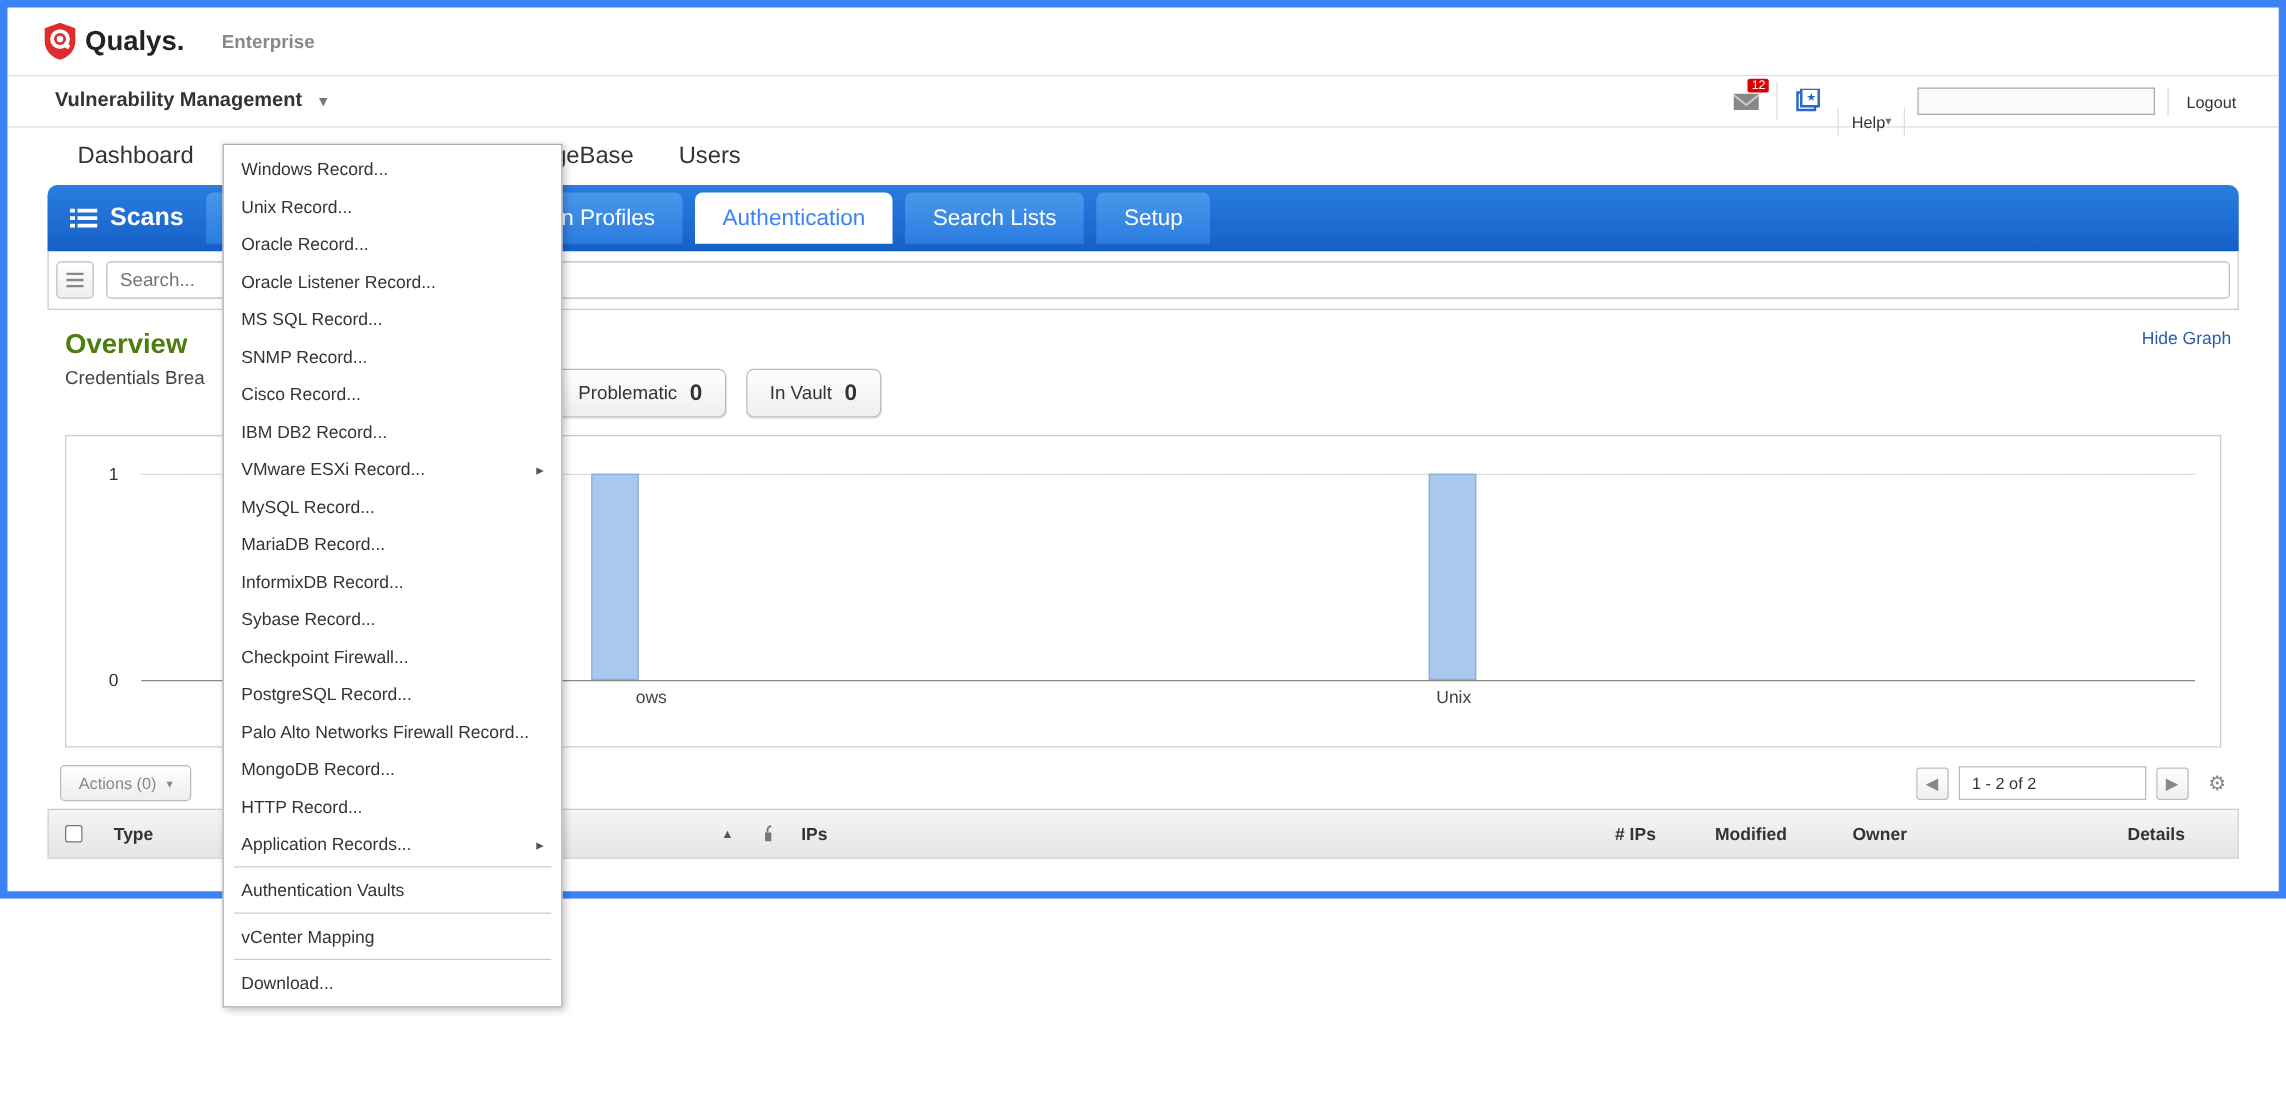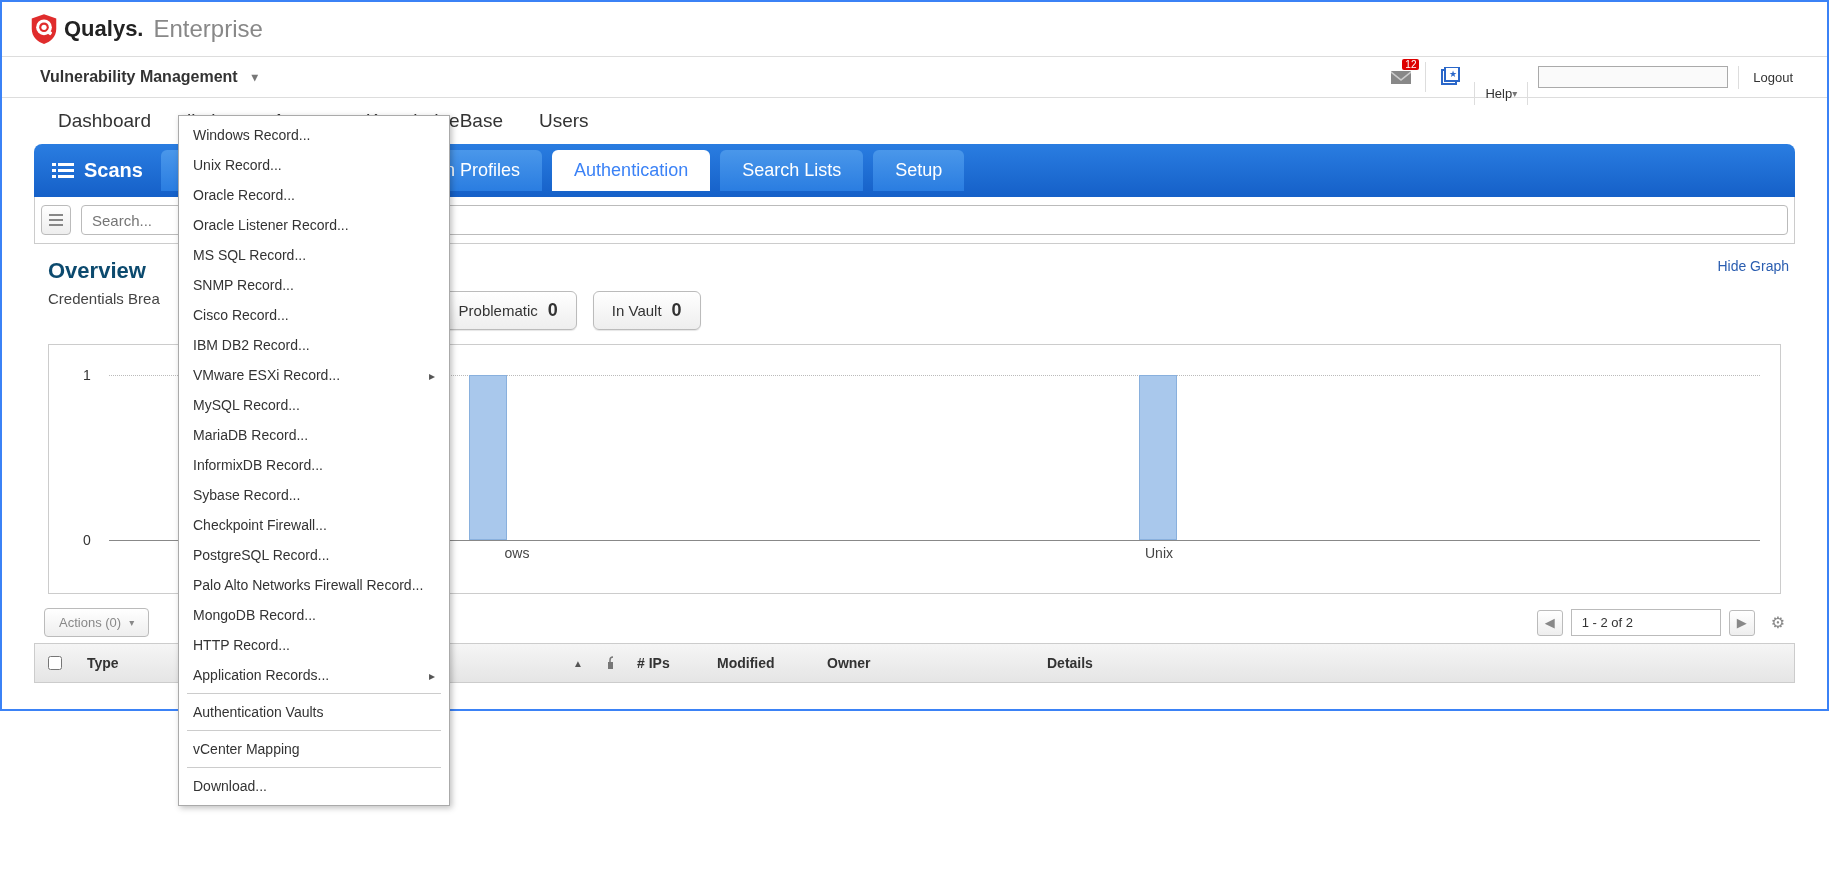--- a/index.html
+++ b/index.html
@@ -1,43 +1,43 @@
 <!DOCTYPE html>
 <html><head>
 <meta charset="utf-8">
 <style>
 * { box-sizing: border-box; margin: 0; padding: 0; }
 body { font-family: Arial, Helvetica, sans-serif; background: #fff; color: #333; font-size: 13px; }
-.frame { border: 2px solid #3b82f6; }
+.frame { border: 6px solid #3b82f6; }
 .topbar { display: flex; align-items: center; padding: 8px 28px; height: 54px; }
 .logo-wrap { display: flex; align-items: center; gap: 6px; }
 .logo-shield { width: 28px; height: 32px; }
 .logo-text { font-size: 22px; font-weight: 700; color: #222; }
-.logo-sub { font-size: 24px; color: #888; margin-left: 4px; font-weight: 400; }
+.logo-sub { font-size: 15px; color: #888; margin-left: 24px; font-weight: 700; }
 .modulebar { display: flex; align-items: center; border-top: 1px solid #ddd; border-bottom: 1px solid #ddd; height: 42px; padding: 0 20px; }
 .module-sel { font-size: 16px; font-weight: 700; color: #333; padding: 0 18px; display: flex; align-items: center; gap: 14px; cursor: pointer; }
 .module-sel .chev { font-size: 12px; color: #777; }
 .modulebar-right { margin-left: auto; display: flex; align-items: center; gap: 10px; }
 .icon-slot { width: 28px; height: 28px; display: flex; align-items: center; justify-content: center; cursor: pointer; position: relative; }
 .badge { position: absolute; top: -4px; right: -4px; background: #d00; color: #fff; font-size: 10px; padding: 0 3px; border-radius: 2px; }
 .help-btn { display: flex; align-items: center; gap: 0; padding: 4px 10px; border-left: 1px solid #ddd; border-right: 1px solid #ddd; height: 100%; cursor: pointer; margin-top: 32px; }
 .search-top { width: 190px; height: 22px; border: 1px solid #aaa; background: #fafafa; }
 .logout { padding: 4px 14px; border-left: 1px solid #ddd; cursor: pointer; }
 .mainnav { display: flex; gap: 36px; padding: 12px 56px; font-size: 19px; color: #333; }
 .mainnav div { cursor: pointer; }
 .content { padding: 0 32px 14px 32px; }
 .tabstrip { background: linear-gradient(#2a7de1, #1560c8); border-radius: 8px 8px 0 0; display: flex; align-items: center; padding: 6px 12px; }
 .tabstrip .scans-label { display: flex; align-items: center; gap: 10px; color: #fff; font-size: 20px; font-weight: 700; padding: 6px 18px 6px 6px; }
 .tab { color: #fff; font-size: 18px; padding: 10px 22px; border-radius: 6px 6px 0 0; background: linear-gradient(#4a97ea, #2a7de1); cursor: pointer; }
 .tab.active { background: #fff; color: #3b82f6; }
 .toolbar { display: flex; align-items: center; gap: 10px; padding: 8px 0; border: 1px solid #ccc; border-top: none; }
 .btn-square { width: 30px; height: 30px; border: 1px solid #bbb; border-radius: 4px; background: linear-gradient(#fff,#eee); display: flex; align-items: center; justify-content: center; margin-left: 6px; cursor: pointer; }
 .main-search { flex: 1; height: 30px; border: 1px solid #bbb; border-radius: 4px; padding: 0 10px; font-size: 15px; color: #999; margin-right: 6px; background: #fff; }
 .overview-row { display: flex; justify-content: space-between; align-items: flex-start; padding: 14px 0 4px 14px; }
-.ov-title { font-size: 22px; font-weight: 700; color: #0c4a6e; }
+.ov-title { font-size: 22px; font-weight: 700; color: #4d7c0f; }
 .ov-sub { font-size: 15px; color: #444; margin-top: 6px; }
 .hide-link { color: #2a5db0; font-size: 14px; cursor: pointer; margin-right: 6px; }
 .filters { display: flex; gap: 16px; margin-left: 160px; margin-top: -20px; }
 .pill { border: 1px solid #bbb; border-radius: 6px; background: linear-gradient(#fff,#eee); padding: 8px 18px; font-size: 15px; display: flex; align-items: center; gap: 10px; box-shadow: 0 1px 1px rgba(0,0,0,.1); cursor:pointer;}
 .pill .num { font-size: 18px; font-weight: 700; }
 .chart-area { border: 1px solid #ccc; margin: 14px 14px 8px 14px; padding: 20px 20px 10px 60px; position: relative; height: 250px; }
 .ytick { position: absolute; left: 34px; font-size: 14px; color: #333; }
 .gridline { position: absolute; left: 60px; right: 20px; border-top: 1px dotted #bbb; }
 .baseline { position: absolute; left: 60px; right: 20px; border-top: 1px solid #888; }
 .bar { position: absolute; width: 38px; background: #a9c8ec; border: 1px solid #89b0dd; }
@@ -208,20 +208,21 @@
       <div class="th" style="flex:0 0 520px;">
         <span>Type</span>
         <span class="sort-ind" style="margin-left:auto;">▲</span>
       </div>
       <div class="th lock-col">
         <svg width="12" height="14">
             <rect x="1" y="6" width="10" height="7" fill="#777"></rect>
             <path d="M3 6 V4 a3 3 0 0 1 6 0 V6" fill="none" stroke="#777" stroke-width="1.5"></path>
           </svg>
       </div>
+      <div class="th" style="flex:1;">IPs</div>
       <div class="th" style="flex:0 0 80px;"># IPs</div>
       <div class="th" style="flex:0 0 110px;">Modified</div>
       <div class="th" style="flex:0 0 220px;">Owner</div>
       <div class="th" style="flex:0 0 100px;">Details</div>
     </div>
     <div style="height:12px;"></div>
   </div>
 </div>
 
 <div class="dropdown-menu" id="ddmenu">

